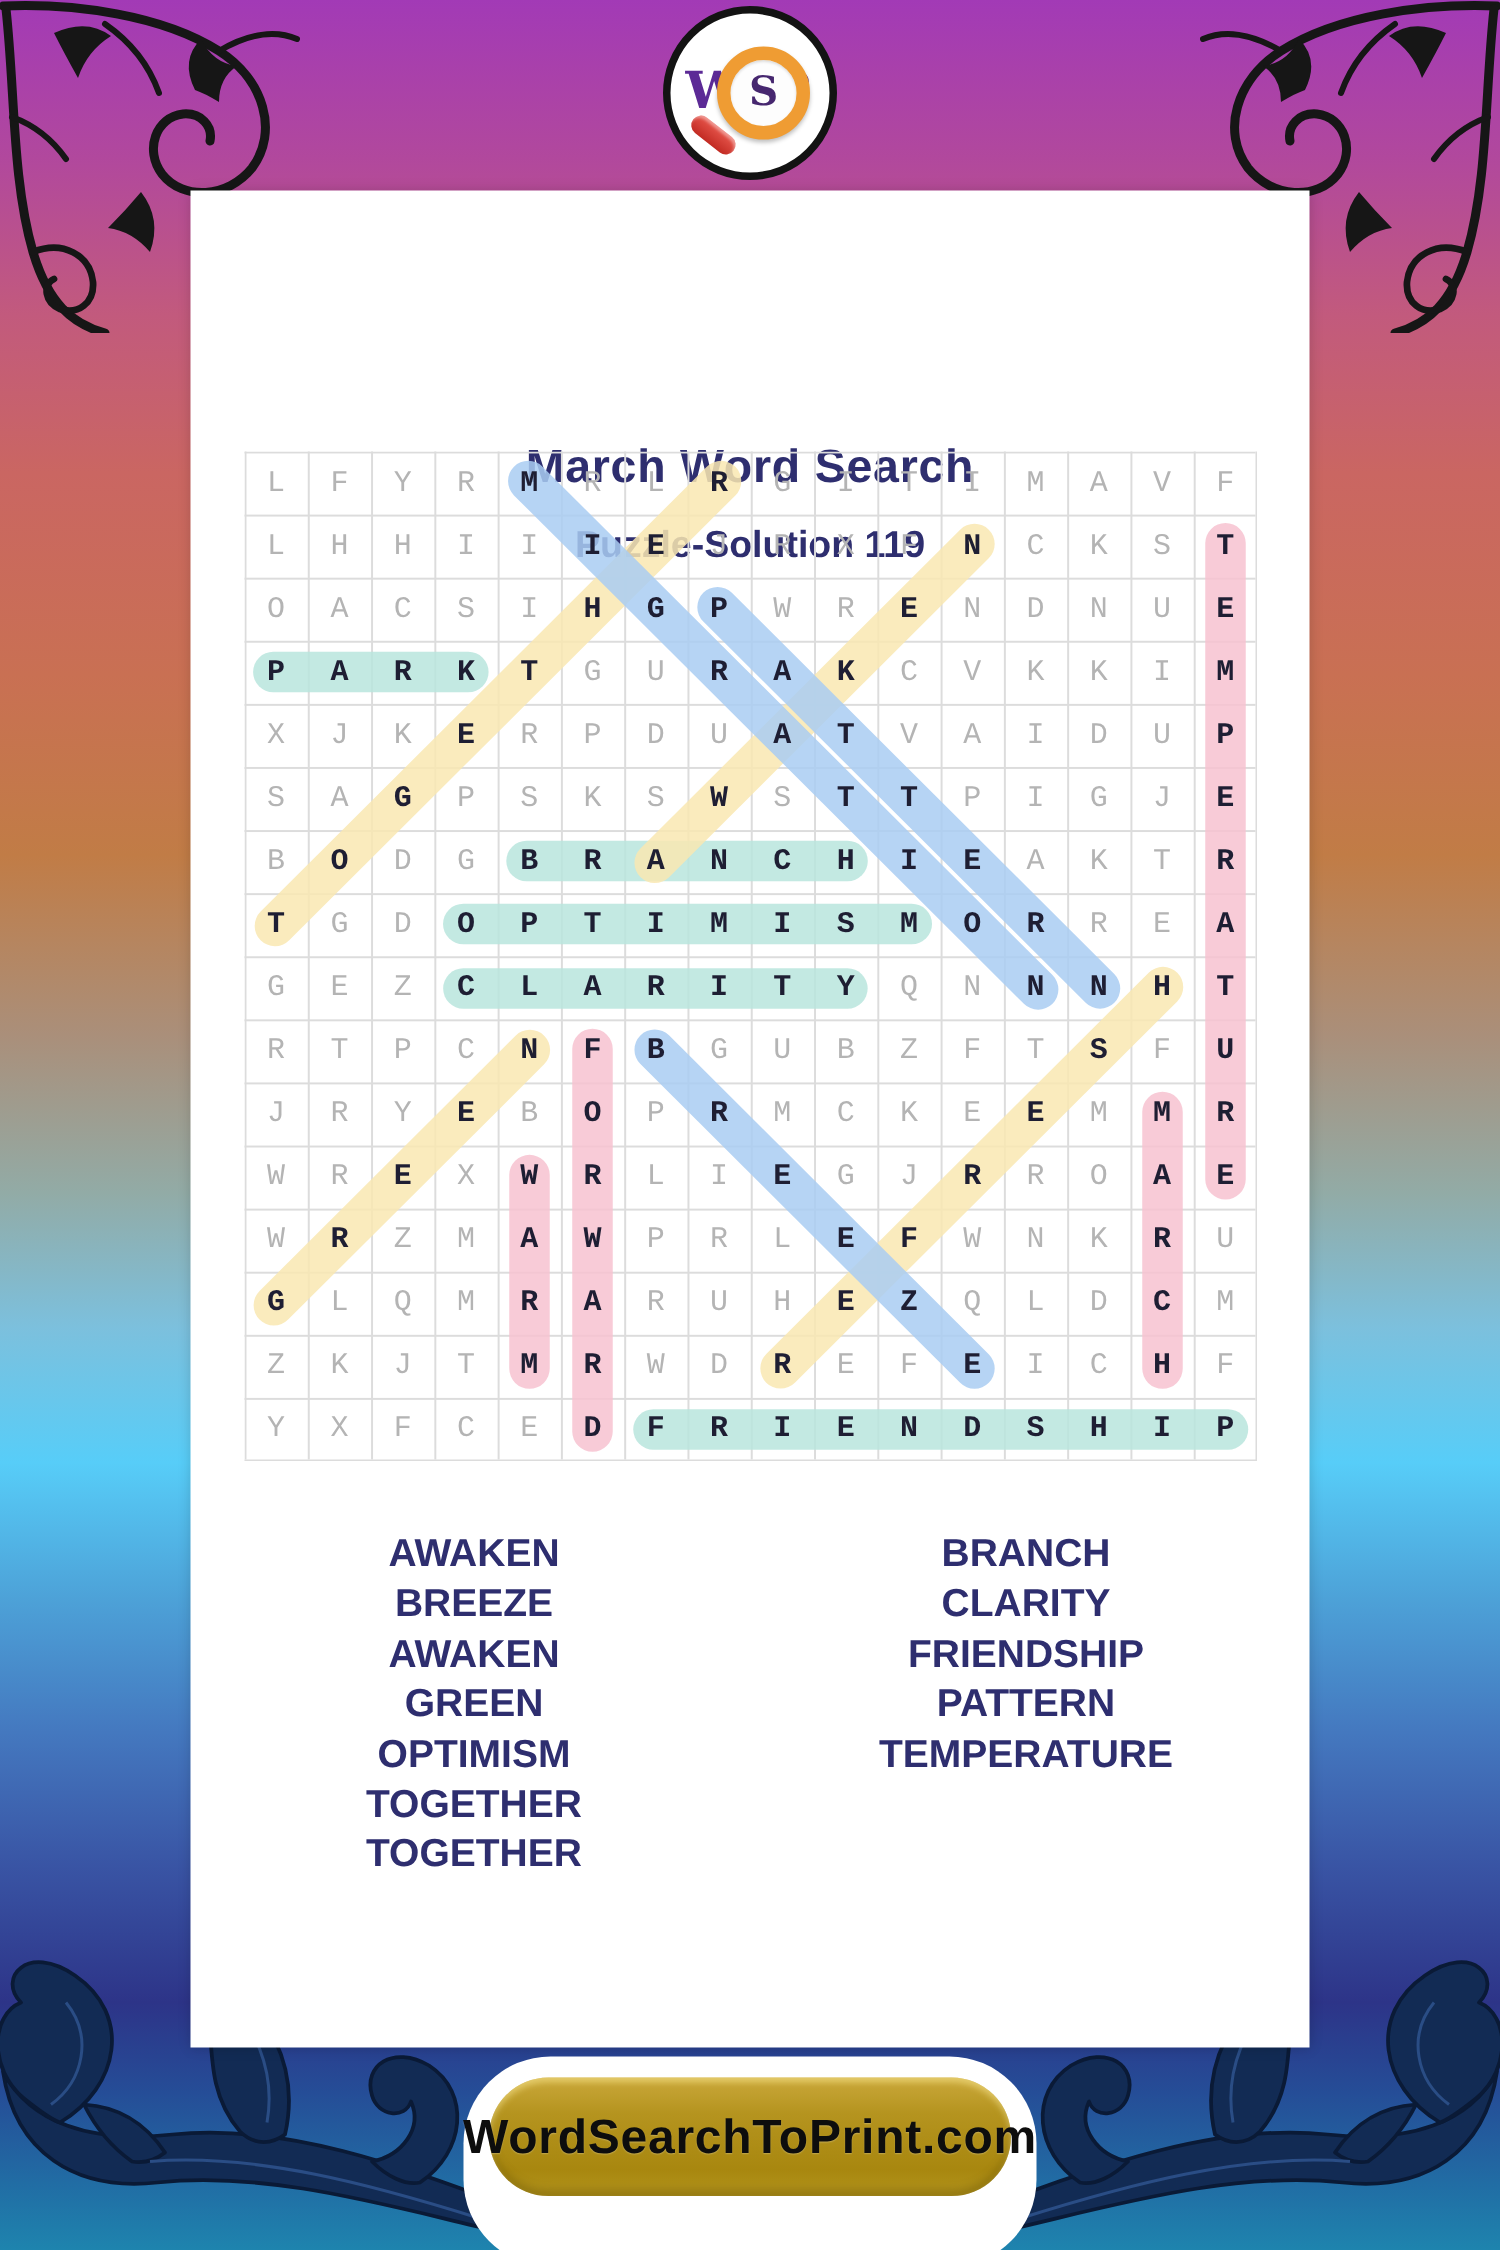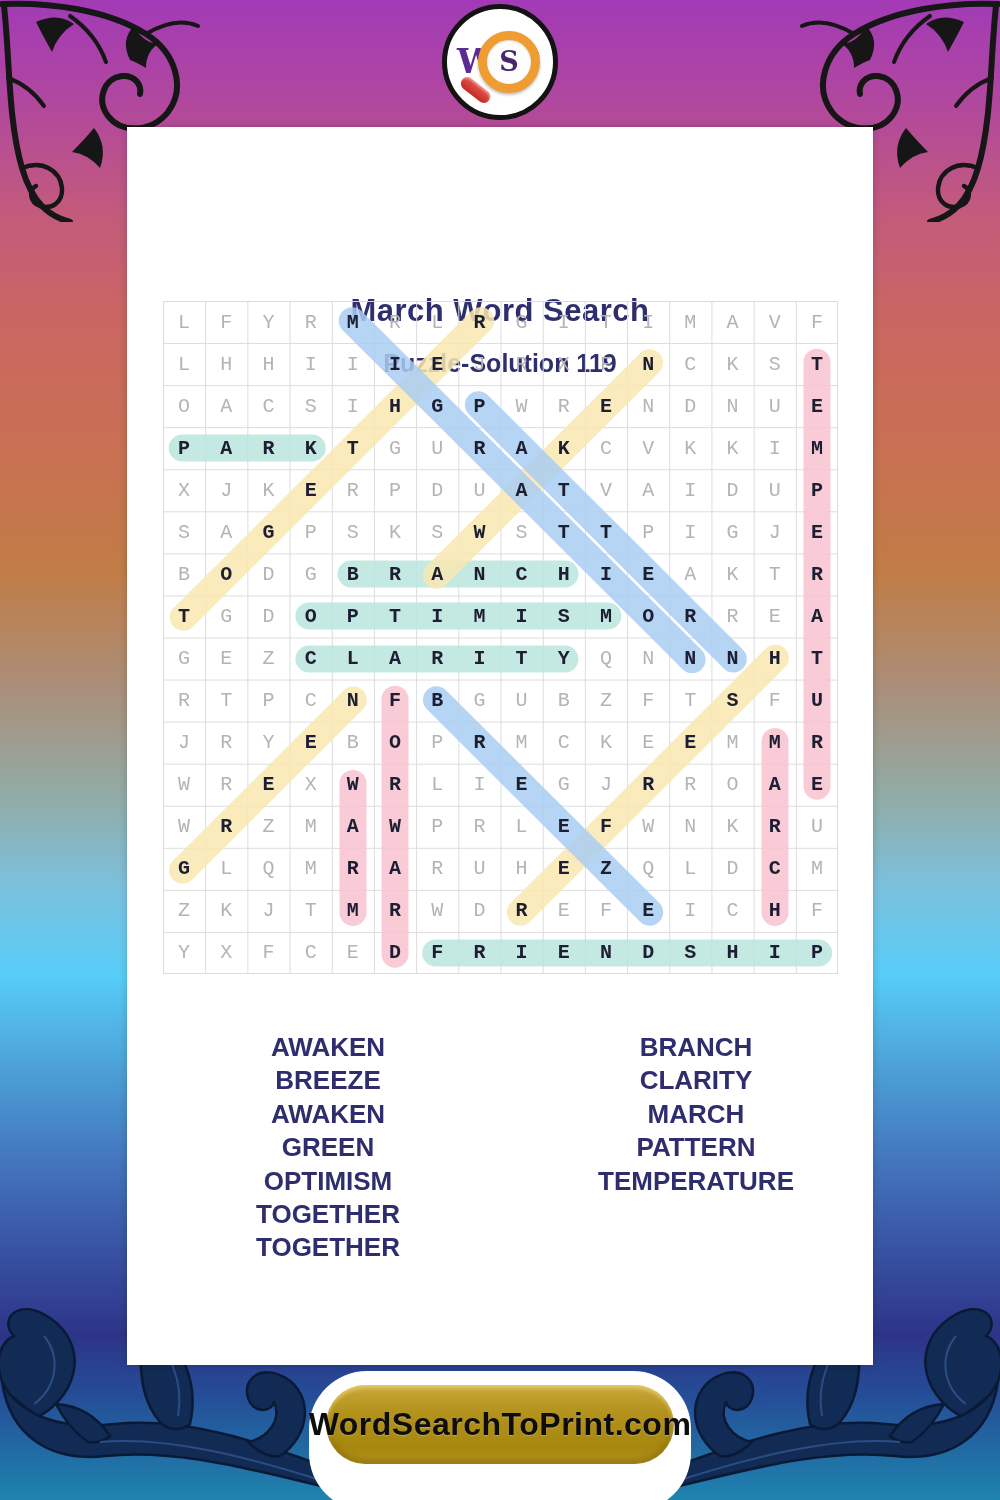--- a/index.html
+++ b/index.html
@@ -30,21 +30,21 @@
      background-size:42.1875px 42.0625px;
      border-right:1px solid #dcdcdc;border-bottom:1px solid #dcdcdc;}
   .hl-layer{position:absolute;inset:0;}
   .band{position:absolute;height:27px;border-radius:14px;opacity:.85;}
   .letters{position:absolute;inset:0;display:grid;
      grid-template-columns:repeat(16,42.1875px);grid-template-rows:repeat(16,42.0625px);}
   .cell{display:flex;align-items:center;justify-content:center;
      font-family:"Liberation Mono",monospace;font-size:20px;color:#b4b4b4;}
   .cell.sol{font-weight:700;color:#1e1e33;}
   
-  .wordlist{position:absolute;top:892px;width:372px;margin:12px;padding:0;list-style:none;
+  .wordlist{position:absolute;top:892px;width:372px;margin:0;padding:0;list-style:none;
      text-align:center;font-size:26px;font-weight:700;color:#2e2e6f;line-height:33.4px;}
   .wl-left{left:3px;}
   .wl-right{left:371px;}
   
   .logo{position:absolute;left:442px;top:4px;width:116px;height:116px;background:#fff;
         border:5px solid #131313;border-radius:50%;box-sizing:border-box;}
   .logo .lw,.logo .lp{position:absolute;top:32px;font-family:"DejaVu Serif",serif;
         font-weight:700;font-size:34px;color:#5c2a96;}
   .logo .lw{left:10px;}
   .logo .lp{right:13px;}
@@ -428,21 +428,21 @@
         <li>BREEZE</li>
         <li>AWAKEN</li>
         <li>GREEN</li>
         <li>OPTIMISM</li>
         <li>TOGETHER</li>
         <li>TOGETHER</li>
       </ul>
     <ul class="wordlist wl-right" id="list-right">
         <li>BRANCH</li>
         <li>CLARITY</li>
-        <li>MARCH</li>
+        <li>FRIENDSHIP</li>
         <li>PATTERN</li>
         <li>TEMPERATURE</li>
       </ul>
   </div>
 
   <div class="logo">
     <span class="lw">W</span>
     <span class="lp">P</span>
     <div class="handle"></div>
     <div class="lens">

